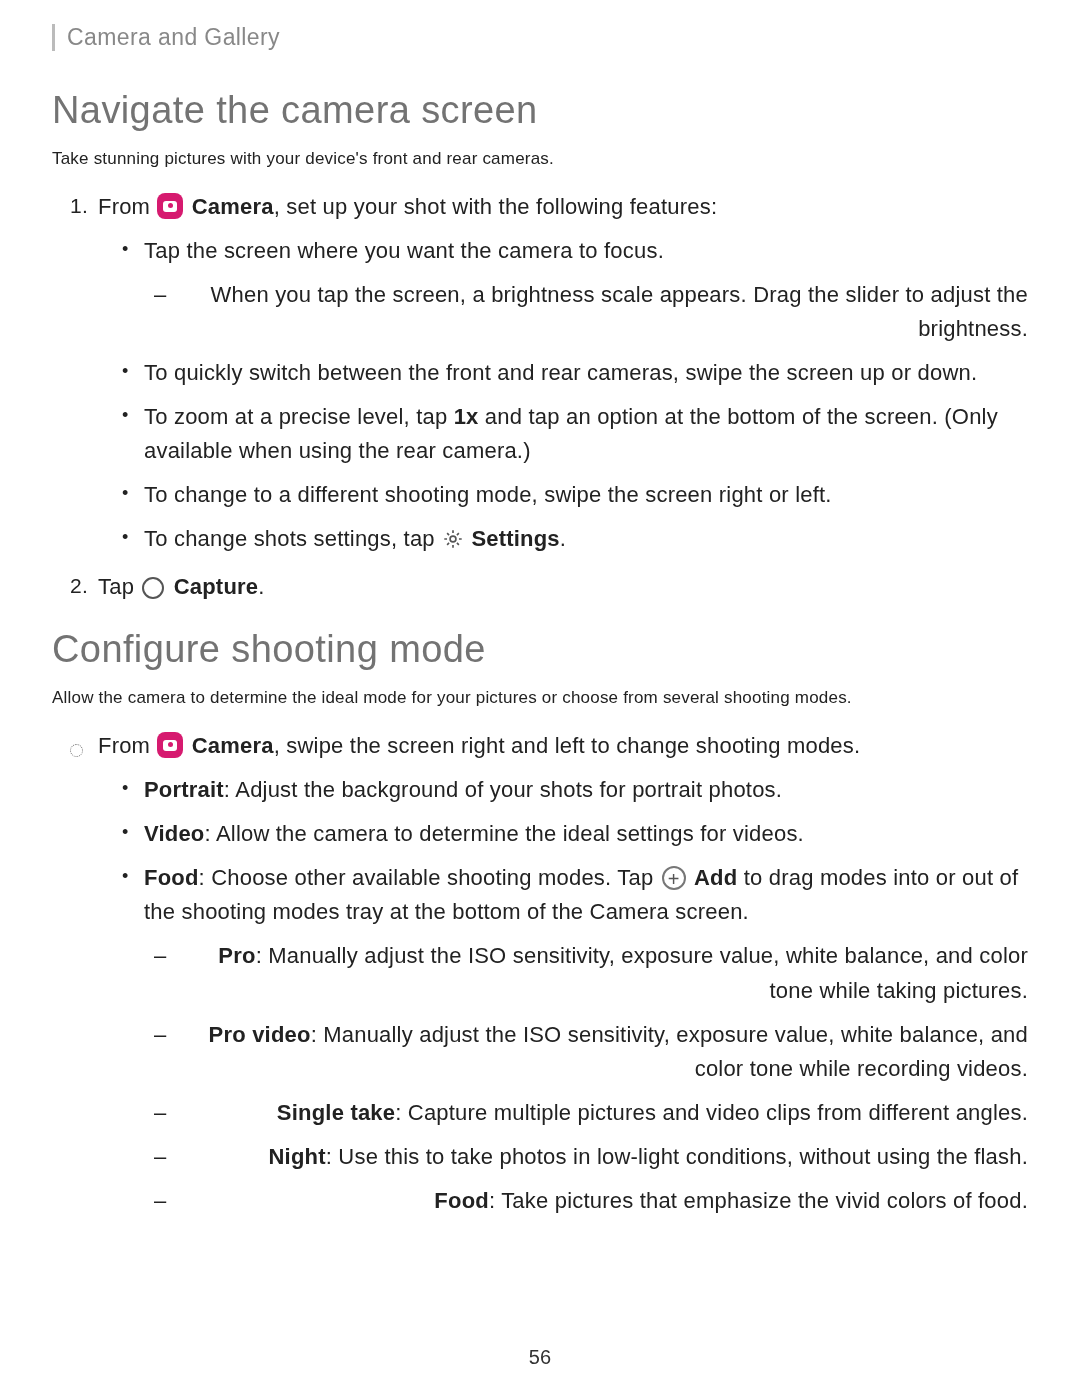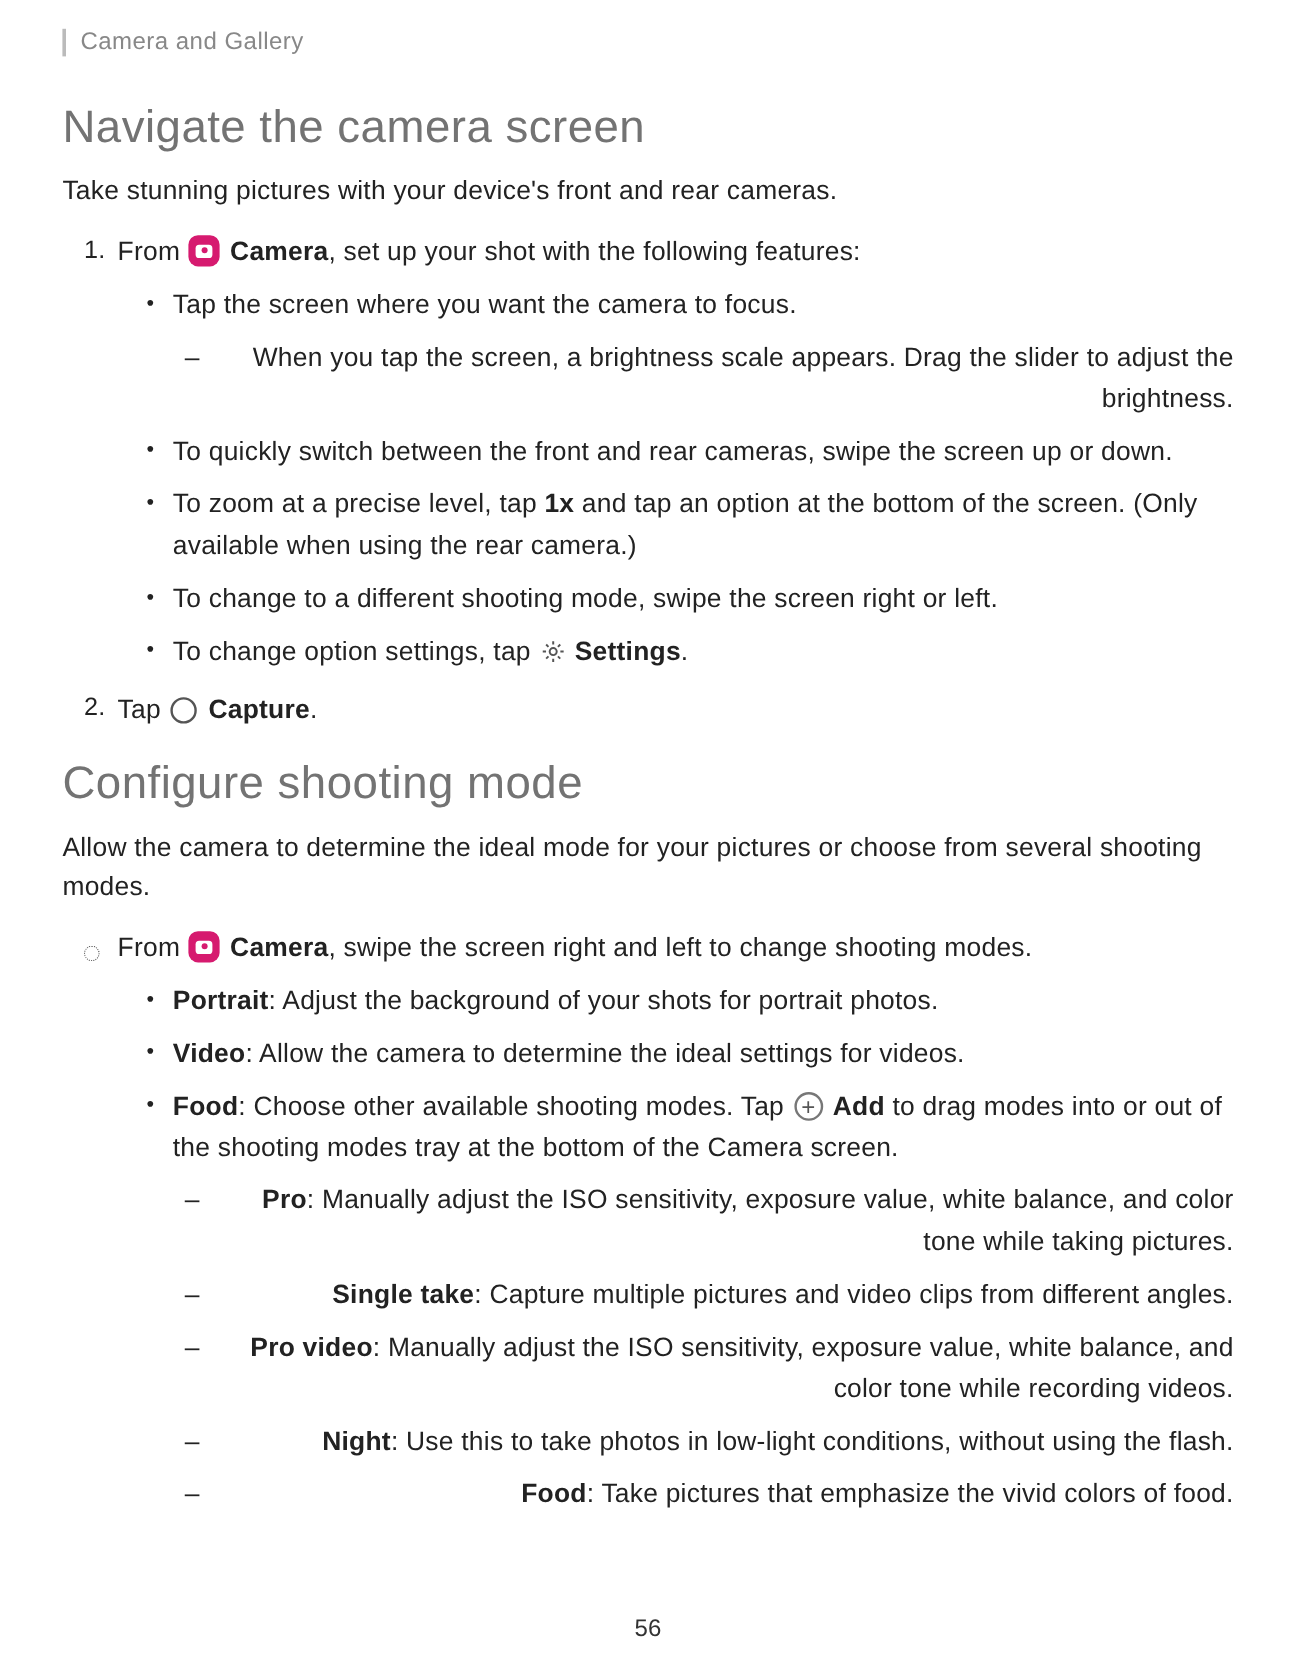--- a/index.html
+++ b/index.html
@@ -10,34 +10,34 @@
     font-family: Arial, Helvetica, sans-serif;
     color: #222;
     padding: 24px 52px 0 52px;
     position: relative;
     letter-spacing: 0.2px;
   }
   .header {
     padding-left: 12px;
     border-left: 3px solid #bbb;
     color: #888;
-    font-size: 20px;
+    font-size: 23px;
     font-weight: 400;
     margin-bottom: 38px;
     letter-spacing: 0.4px;
   }
   h1.section {
     color: #737373;
     font-size: 38px;
     font-weight: 400;
     margin-bottom: 14px;
     letter-spacing: 0.4px;
   }
   p.intro {
-    font-size: 22px;
+    font-size: 17px;
     line-height: 1.5;
     margin-bottom: 18px;
   }
   ol.steps {
     list-style: none;
     padding-left: 46px;
     margin-bottom: 24px;
   }
   ol.steps > li {
     font-size: 22px;
@@ -197,21 +197,21 @@
         <ul class="dashes">
           <li>When you tap the screen, a brightness scale appears. Drag the slider to adjust the brightness.</li>
         </ul>
       </li>
       <li>To quickly switch between the front and rear cameras, swipe the screen up or down.</li>
       <li>
         <span>To zoom at a precise level, tap </span><span class="b">1x</span><span> and tap an option at the bottom of the screen. (Only available when using the rear camera.)</span>
       </li>
       <li>To change to a different shooting mode, swipe the screen right or left.</li>
       <li>
-        <span>To change option settings, tap </span><span class="icon-gear"><svg class="gear" viewBox="0 0 24 24" fill="none" stroke="#555" stroke-width="1.8">
+        <span>To change shots settings, tap </span><span class="icon-gear"><svg class="gear" viewBox="0 0 24 24" fill="none" stroke="#555" stroke-width="1.8">
               <circle cx="12" cy="12" r="3.2"></circle>
               <path d="M12 2.5v3M12 18.5v3M21.5 12h-3M5.5 12h-3M18.4 5.6l-2.1 2.1M7.7 16.3l-2.1 2.1M18.4 18.4l-2.1-2.1M7.7 7.7L5.6 5.6"></path>
             </svg></span>
         <span class="b">Settings</span><span>.</span>
       </li>
     </ul>
   </li>
   <li data-num="2">
     <span>Tap </span><span class="icon-capture"></span>
     <span class="b">Capture</span><span>.</span>
@@ -228,22 +228,22 @@
     <span class="b">Camera</span><span>, swipe the screen right and left to change shooting modes.</span>
 
     <ul class="bullets">
       <li><span class="b">Portrait</span><span>: Adjust the background of your shots for portrait photos.</span></li>
       <li><span class="b">Video</span><span>: Allow the camera to determine the ideal settings for videos.</span></li>
       <li>
         <span class="b">Food</span><span>: Choose other available shooting modes. Tap </span><span class="icon-add"></span>
         <span class="b">Add</span><span> to drag modes into or out of the shooting modes tray at the bottom of the Camera screen.</span>
         <ul class="dashes">
           <li><span class="b">Pro</span><span>: Manually adjust the ISO sensitivity, exposure value, white balance, and color tone while taking pictures.</span></li>
+          <li><span class="b">Pro video</span><span>: Manually adjust the ISO sensitivity, exposure value, white balance, and color tone while recording videos.</span></li>
           <li><span class="b">Single take</span><span>: Capture multiple pictures and video clips from different angles.</span></li>
-          <li><span class="b">Pro video</span><span>: Manually adjust the ISO sensitivity, exposure value, white balance, and color tone while recording videos.</span></li>
           <li><span class="b">Night</span><span>: Use this to take photos in low-light conditions, without using the flash.</span></li>
           <li><span class="b">Food</span><span>: Take pictures that emphasize the vivid colors of food.</span></li>
         </ul>
       </li>
     </ul>
   </li>
 </ul>
 
 <div class="page-num">56</div>
 

